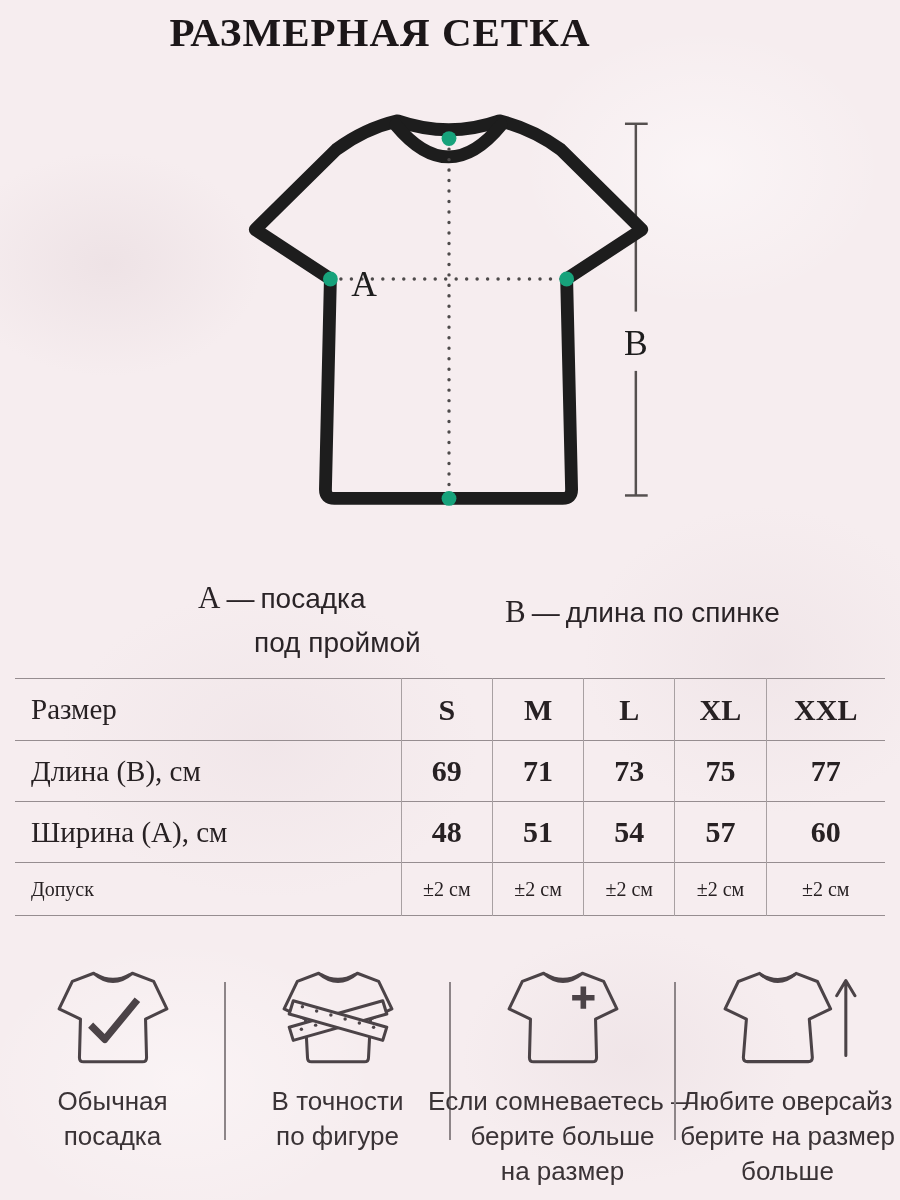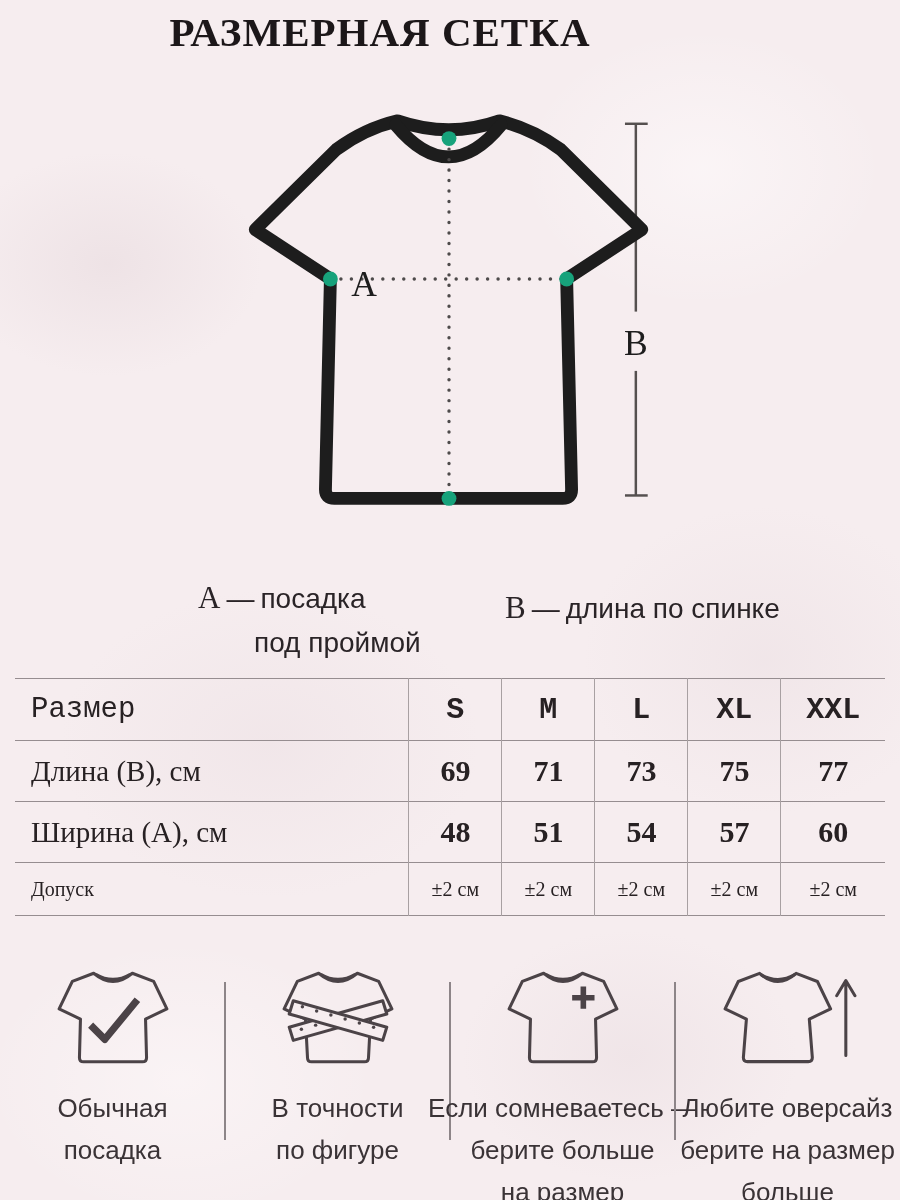--- a/index.html
+++ b/index.html
@@ -29,49 +29,49 @@
     color:#1c1719;
   }
 
   .diagram-svg{position:absolute;top:105px;left:230px;}
 
   
   .legend{position:absolute;top:576px;left:0;width:900px;font-size:28px;color:#2a2427;}
   .legend .serif-letter{font-family:"Liberation Serif",serif;font-size:31px;}
   .legend-a{position:absolute;left:198px;top:0;line-height:44px;}
   .legend-a .indent{padding-left:56px;}
-  .legend-b{position:absolute;left:505px;top:16px;line-height:32px;}
+  .legend-b{position:absolute;left:505px;top:4px;line-height:64px;}
   .legend .dash{padding:0 6px;}
 
   
   .size-table{
     position:absolute;top:678px;left:15px;width:870px;
     border-collapse:collapse;
     font-family:"Liberation Serif",serif;
     color:#272123;
   }
   .size-table tr{border-top:1.5px solid #968d90;}
   .size-table tr:last-child{border-bottom:1.5px solid #968d90;}
   .size-table td{border-left:1.5px solid #a8a0a2;text-align:center;font-size:30px;}
   .size-table td:first-child{border-left:none;text-align:left;padding-left:16px;font-size:29px;}
-  .size-table .hdr td{font-weight:600;height:59px;font-family:Liberation Mono, monospace;}
+  .size-table .hdr td{font-weight:600;height:59px;}
   .size-table .hdr td:first-child{font-weight:400;}
   .size-table .num td{font-weight:700;height:58px;}
   .size-table .num td:first-child{font-weight:400;}
   .size-table .tol td{font-weight:400;height:50px;font-size:20px;}
 
   
   .fit-guide{position:absolute;top:952px;left:0;width:900px;display:flex;}
   .fit-item{width:225px;position:relative;display:flex;flex-direction:column;align-items:center;}
   .fit-item .divider{
     position:absolute;right:-1px;top:30px;height:158px;width:2px;background:#8d8588;
   }
   .fit-icon{margin-top:14px;height:102px;display:flex;align-items:flex-end;justify-content:center;}
   .fit-caption{margin-top:16px;text-align:center;font-size:26px;line-height:35px;color:#3a3336;}
-  .fit-caption div{white-space:nowrap;margin-top:7px;}
+  .fit-caption div{white-space:nowrap;}
 </style>
 </head>
 <body>
 
 <div class="paper-texture"></div>
 
 <div class="page-title">РАЗМЕРНАЯ СЕТКА</div>
 
 <svg class="diagram-svg" width="440" height="430" viewBox="230 105 440 435">
 

